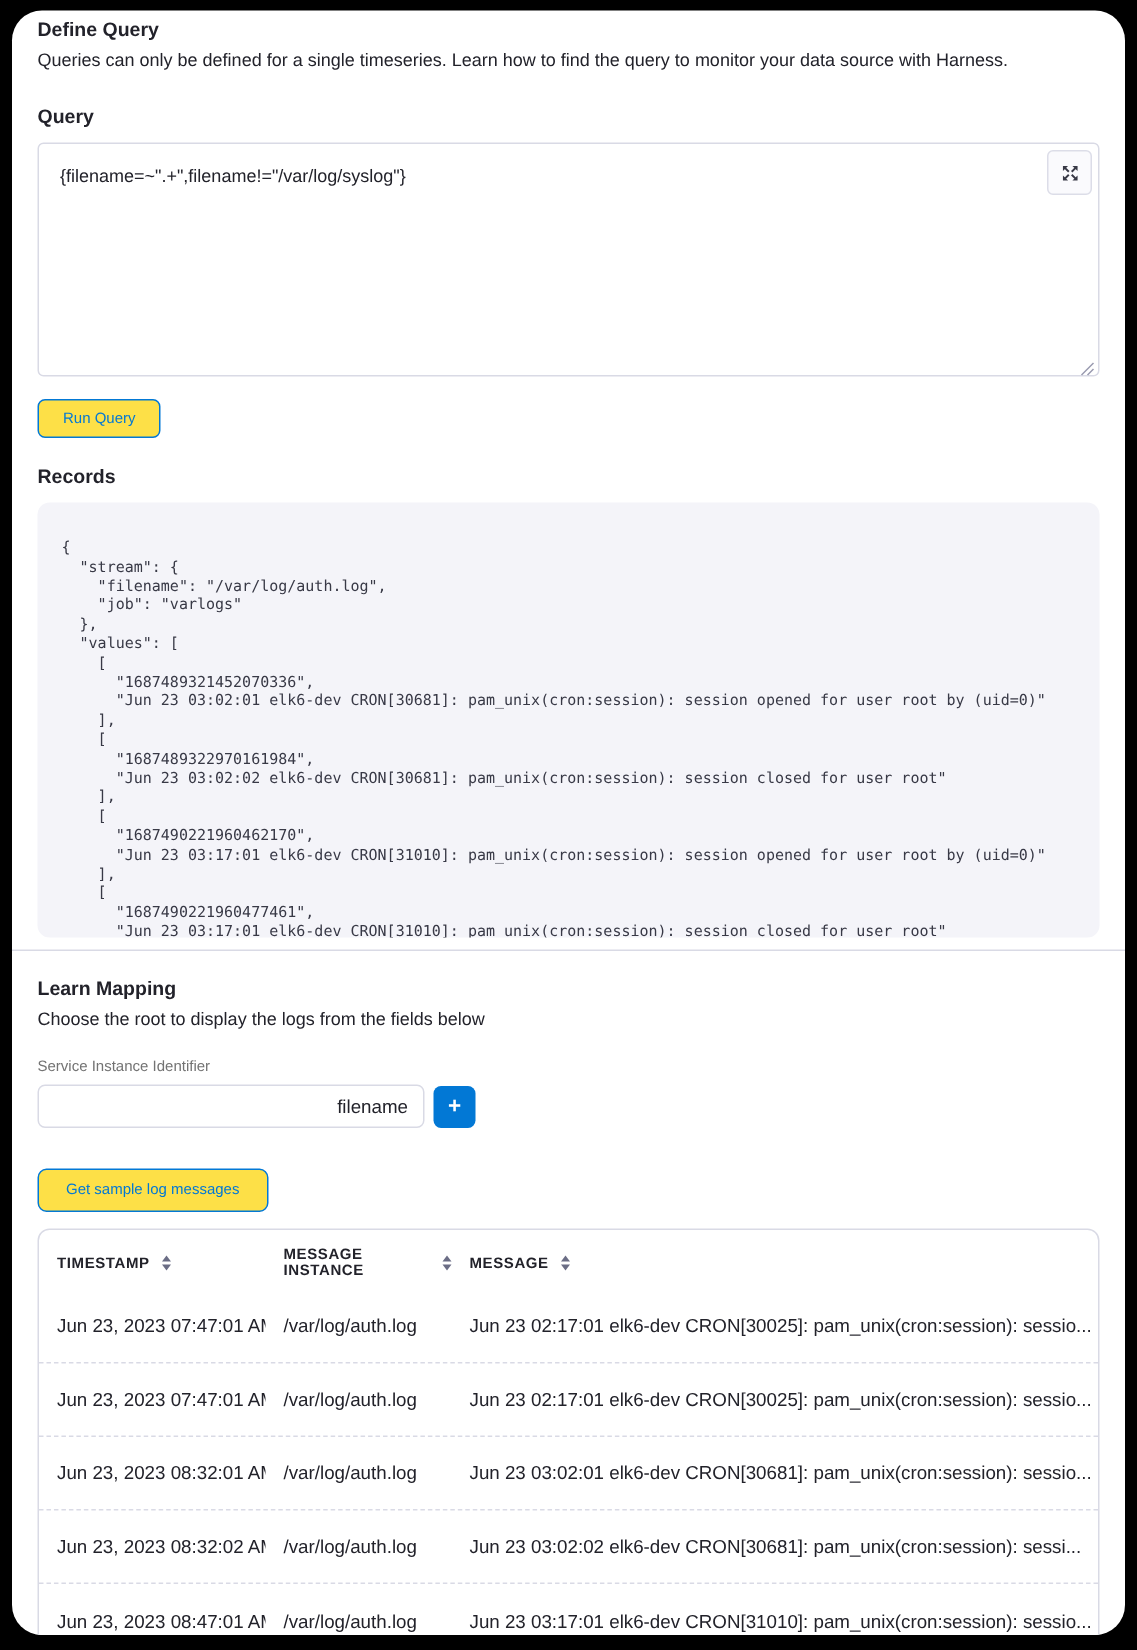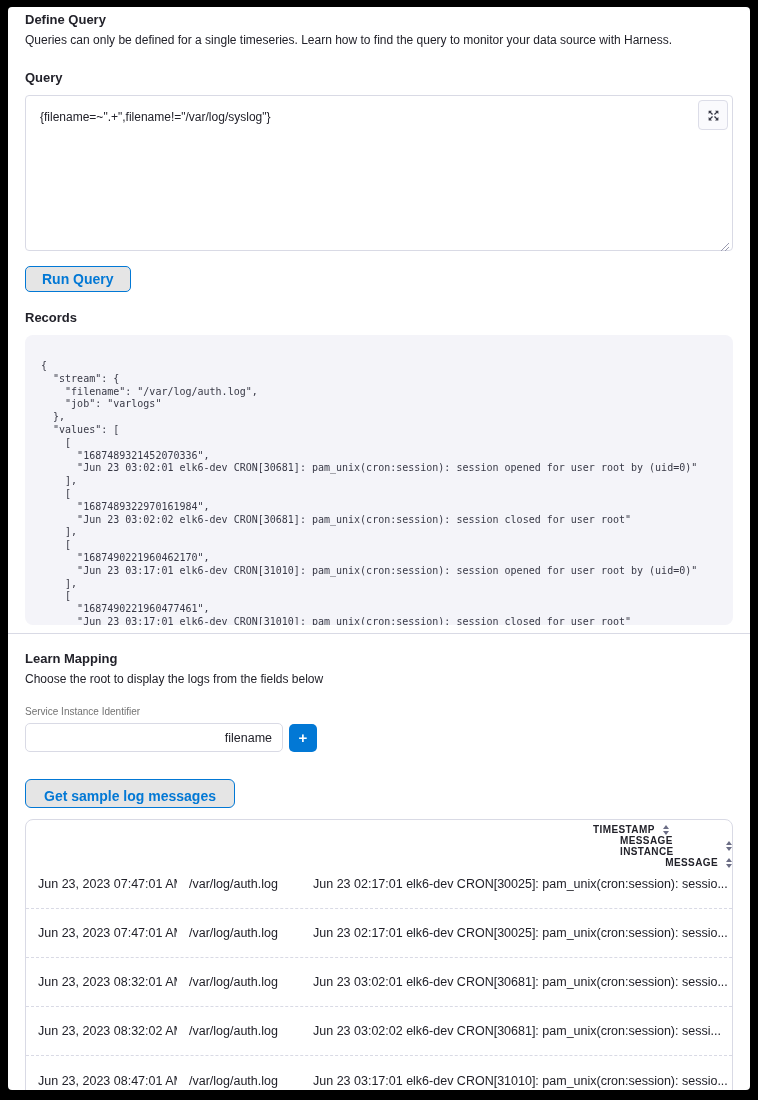--- a/index.html
+++ b/index.html
@@ -8,21 +8,21 @@
     background: #000;
     font-family: "Liberation Sans", sans-serif;
     position: relative;
     -webkit-font-smoothing: antialiased;
   }
   .card {
     position: absolute;
     left: 8px; top: 7px;
     width: 742px; height: 1083px;
     background: #ffffff;
-    border-radius: 4px;
+    border-radius: 20px;
     overflow: hidden;
   }
   .sec { padding: 4px 17px 0; }
   .sec h2 {
     font-size: 13px; font-weight: 700; color: #22222a;
     line-height: 17px; margin-bottom: 4px;
   }
   .desc {
     font-size: 12px; color: #22222a; line-height: 16px;
     margin-bottom: 22px;
@@ -51,24 +51,24 @@
     background: #fafafd;
     display: flex; align-items: center; justify-content: center;
     cursor: pointer;
   }
   .resize-handle {
     position: absolute; right: 3px; bottom: 3px;
     width: 10px; height: 10px; display: block;
   }
   
   .btn-outline {
-    background: #e5e5e5;
+    background: #fde047;
     border: 1.5px solid; border-radius: 5px;
     font-family: "Liberation Sans", sans-serif;
-    font-size: 14px; font-weight: 700;
+    font-size: 10px; font-weight: 400;
     cursor: pointer;
     display: inline-block;
   }
   .btn-run { height: 26px; padding: 0 16px; margin-bottom: 18px; }
   .btn-sample { height: 29px; padding: 8px 18px; border-radius: 6px; margin-bottom: 11px; }
   
   .records {
     height: 290px;
     border-radius: 8px;
     padding: 25px 14px 0 16px;
@@ -103,24 +103,23 @@
     line-height: 1; cursor: pointer;
     display: flex; align-items: center; justify-content: center;
   }
   
   .table {
     border: 1px solid #d9dae5; border-radius: 8px;
     overflow: hidden;
     background: #fff;
   }
   .thead {
-    display: flex; align-items: flex-end;
+    display: flex; align-items: center;
     height: 40px;
     padding: 4px 0 0;
-    flex-direction: column;
   }
   .th {
     display: flex; align-items: center;
     font-size: 10px; font-weight: 700; letter-spacing: 0.4px;
     color: #22222a;
     padding-left: 12px;
     cursor: pointer;
   }
   .col-ts { width: 151px; flex: none; }
   .col-si { width: 124px; flex: none; }

